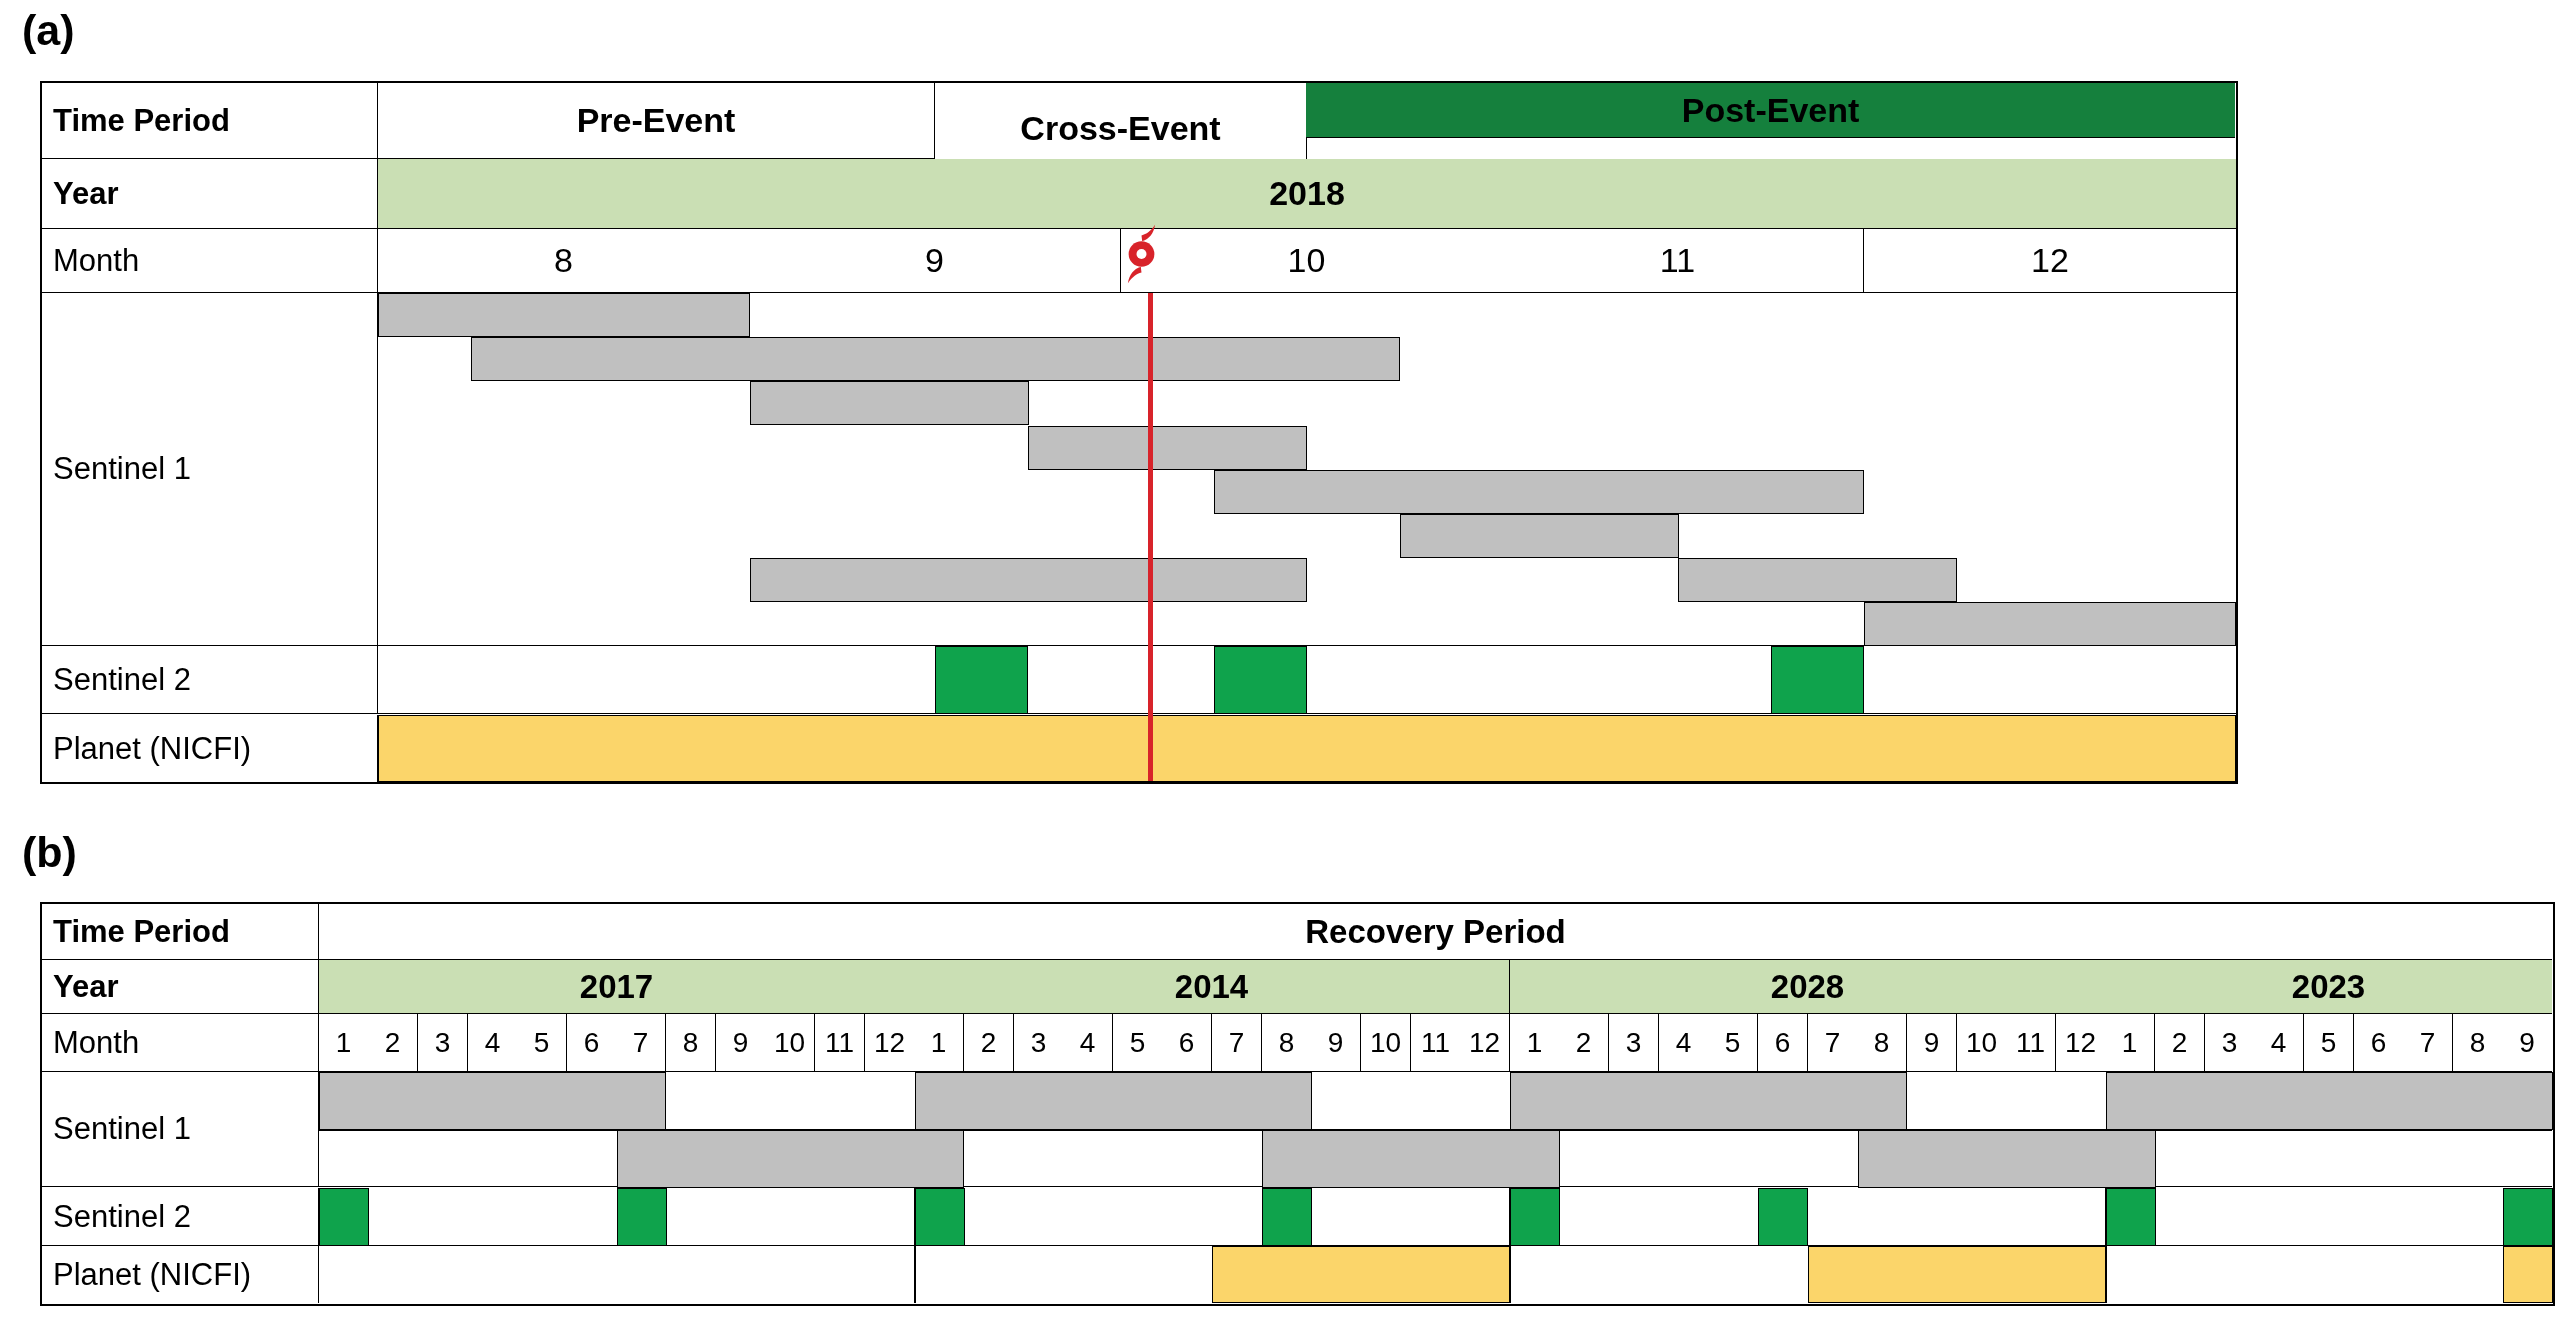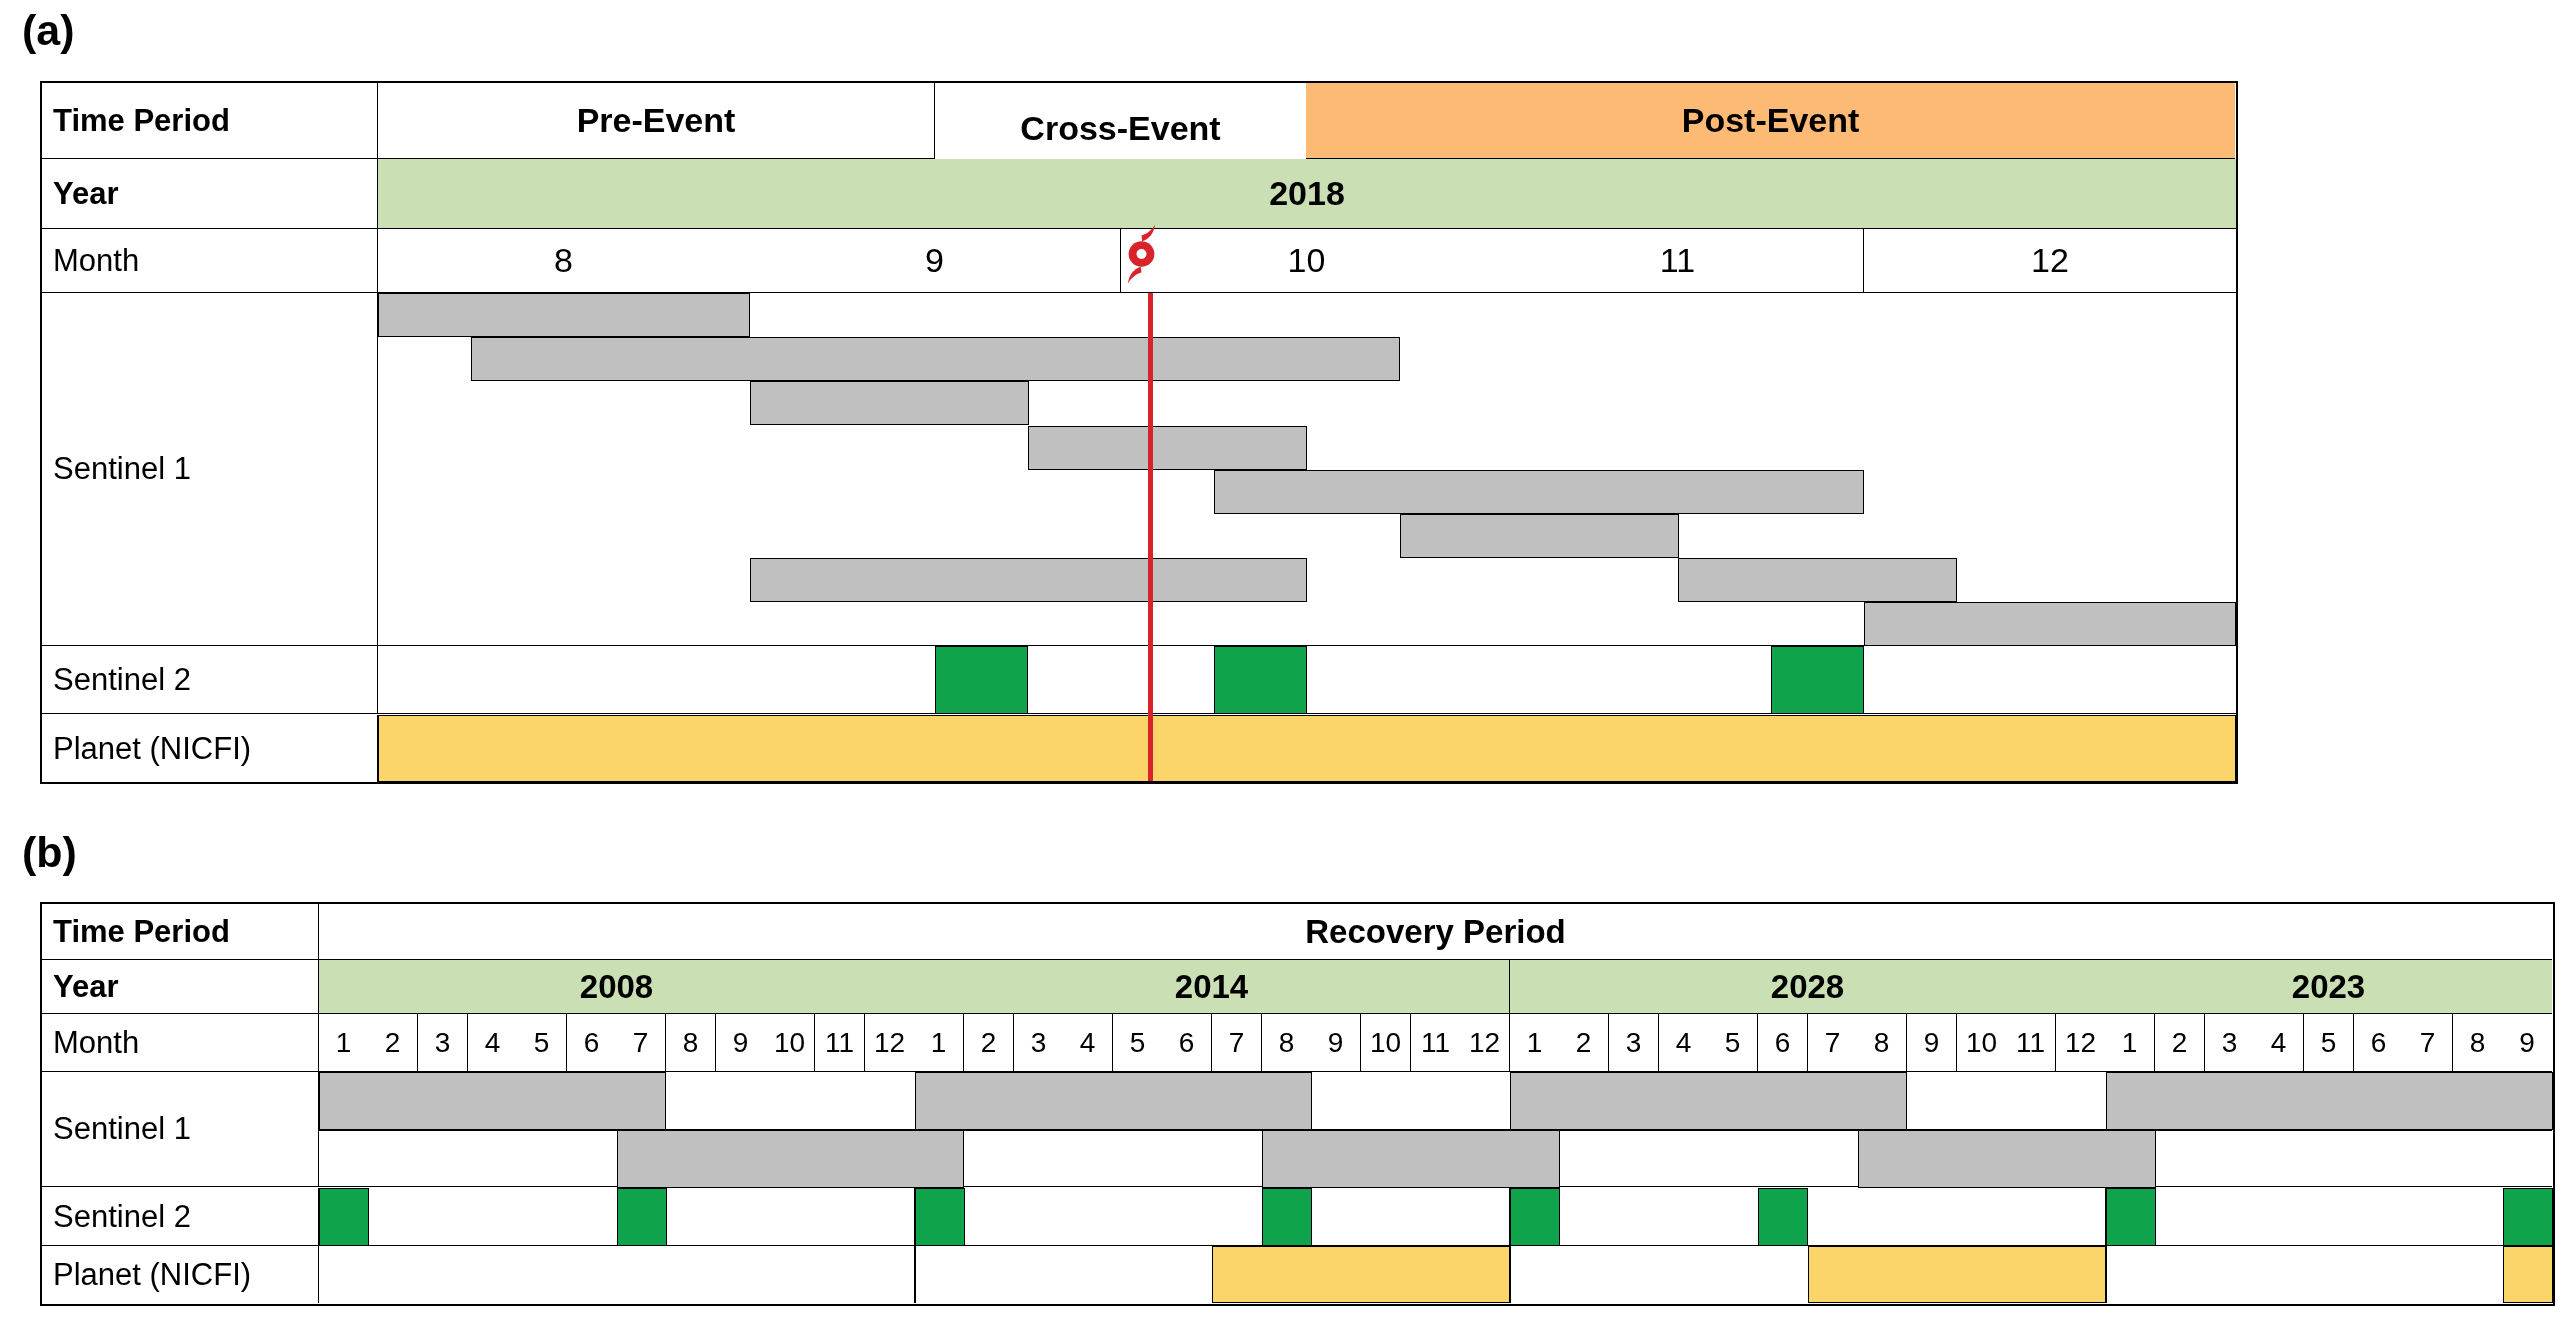--- a/index.html
+++ b/index.html
@@ -20,21 +20,21 @@
 </style>
 </head>
 <body>
 
 <div class="stage">
   <div class="panel-label" style="left:22px;top:9.3px;">(a)</div>
   <div id="panel-a-root" class="gtable" style="left: 40px; top: 81px; width: 2198px; height: 703px;">
       <div class="cell left-al bold" style="left: 0px; top: 0px; width: 336px; height: 76px; border-right: 1.5px solid rgb(0, 0, 0); border-bottom: 1.5px solid rgb(0, 0, 0); font-size: 31px;">Time Period</div>
       <div class="cell bold" style="left: 336px; top: 0px; width: 557px; height: 76px; border-right: 1.5px solid rgb(0, 0, 0); border-bottom: 1.5px solid rgb(0, 0, 0); font-size: 34px; background: rgb(255, 255, 255); text-align: right;">Pre-Event</div>
       <div class="cell bold" style="left: 893px; top: 0px; width: 372px; height: 92px; border-right: 1.5px solid rgb(0, 0, 0); border-bottom: 1.5px solid rgb(0, 0, 0); font-size: 34px; background: rgb(255, 255, 255);">Cross-Event</div>
-      <div class="cell bold" style="left: 1264px; top: 0px; width: 929px; height: 76px; border-right: none; border-bottom: 1.5px solid rgb(0, 0, 0); font-size: 34px; background: #fdba74;">Post-Event</div>
+      <div class="cell bold" style="left: 1264px; top: 0px; width: 929px; height: 55px; border-right: none; border-bottom: 1.5px solid rgb(0, 0, 0); font-size: 34px; background: #15803d;">Post-Event</div>
       <div class="cell left-al bold" style="left: 0px; top: 76px; width: 336px; height: 70px; border-right: 1.5px solid rgb(0, 0, 0); border-bottom: 1.5px solid rgb(0, 0, 0); font-size: 31px;">Year</div>
       <div class="cell bold" style="left: 336px; top: 76px; width: 1858px; height: 70px; border-right: none; border-bottom: 1.5px solid rgb(0, 0, 0); font-size: 34px; background: rgb(202, 223, 180);">2018</div>
       <div class="cell left-al" style="left: 0px; top: 146px; width: 336px; height: 64px; border-right: 1.5px solid rgb(0, 0, 0); border-bottom: 1.5px solid rgb(0, 0, 0); font-size: 31px;">Month</div>
       <div class="cell" style="left: 336px; top: 146px; width: 372px; height: 64px; border-right: 1.5px solid rgb(0, 0, 0); border-bottom: 1.5px solid rgb(0, 0, 0); font-size: 34px; background: rgb(255, 255, 255);">8</div>
       <div class="cell" style="left: 707px; top: 146px; width: 372px; height: 64px; border-right: 1.5px solid rgb(0, 0, 0); border-bottom: 1.5px solid rgb(0, 0, 0); font-size: 34px; background: rgb(255, 255, 255);">9</div>
       <div class="cell" style="left: 1079px; top: 146px; width: 372px; height: 64px; border-right: 1.5px solid rgb(0, 0, 0); border-bottom: 1.5px solid rgb(0, 0, 0); font-size: 34px; background: rgb(255, 255, 255);">10</div>
       <div class="cell" style="left: 1450px; top: 146px; width: 372px; height: 64px; border-right: 1.5px solid rgb(0, 0, 0); border-bottom: 1.5px solid rgb(0, 0, 0); font-size: 34px; background: rgb(255, 255, 255);">11</div>
       <div class="cell" style="left: 1822px; top: 146px; width: 372px; height: 64px; border-right: none; border-bottom: 1.5px solid rgb(0, 0, 0); font-size: 34px; background: rgb(255, 255, 255);">12</div>
       <div class="cell left-al" style="left: 0px; top: 210px; width: 336px; height: 353px; border-right: 1.5px solid rgb(0, 0, 0); border-bottom: 1.5px solid rgb(0, 0, 0); font-size: 31px;">Sentinel 1</div>
       <div class="canvas" style="left: 336px; top: 210px; width: 1858px; height: 353px; border-bottom: 1.5px solid rgb(0, 0, 0);">
@@ -65,21 +65,21 @@
           <circle cx="30" cy="42" r="18" fill="#D8232A"></circle>
           <circle cx="30" cy="42" r="7" fill="#ffffff"></circle>
         </svg></div>
     </div>
 
   <div class="panel-label" style="left:22px;top:831px;">(b)</div>
   <div id="panel-b-root" class="gtable" style="left: 40px; top: 902px; width: 2515px; height: 404px;">
       <div class="cell left-al bold" style="left: 0px; top: 0px; width: 277px; height: 56px; border-right: 1.5px solid rgb(0, 0, 0); border-bottom: 1.5px solid rgb(0, 0, 0); font-size: 31px;">Time Period</div>
       <div class="cell bold" style="left: 277px; top: 0px; width: 2233px; height: 56px; border-right: none; border-bottom: 1.5px solid rgb(0, 0, 0); font-size: 33px; background: rgb(255, 255, 255);">Recovery Period</div>
       <div class="cell left-al bold" style="left: 0px; top: 56px; width: 277px; height: 54px; border-right: 1.5px solid rgb(0, 0, 0); border-bottom: 1.5px solid rgb(0, 0, 0); font-size: 31px;">Year</div>
-      <div class="cell bold" style="left: 277px; top: 56px; width: 596px; height: 54px; border-right: 1.5px solid rgb(0, 0, 0); border-bottom: 1.5px solid rgb(0, 0, 0); font-size: 33px; background: rgb(202, 223, 180);">2008</div>
+      <div class="cell bold" style="left: 277px; top: 56px; width: 596px; height: 54px; border-right: 1.5px solid rgb(0, 0, 0); border-bottom: 1.5px solid rgb(0, 0, 0); font-size: 33px; background: rgb(202, 223, 180);">2017</div>
       <div class="cell bold" style="left: 872px; top: 56px; width: 596px; height: 54px; border-right: 1.5px solid rgb(0, 0, 0); border-bottom: 1.5px solid rgb(0, 0, 0); font-size: 33px; background: rgb(202, 223, 180);">2014</div>
       <div class="cell bold" style="left: 1468px; top: 56px; width: 596px; height: 54px; border-right: 1.5px solid rgb(0, 0, 0); border-bottom: 1.5px solid rgb(0, 0, 0); font-size: 33px; background: rgb(202, 223, 180);">2028</div>
       <div class="cell bold" style="left: 2063px; top: 56px; width: 447px; height: 54px; border-right: none; border-bottom: 1.5px solid rgb(0, 0, 0); font-size: 33px; background: rgb(202, 223, 180);">2023</div>
       <div class="cell left-al" style="left: 0px; top: 110px; width: 277px; height: 58px; border-right: 1.5px solid rgb(0, 0, 0); border-bottom: 1.5px solid rgb(0, 0, 0); font-size: 31px;">Month</div>
       <div class="cell" style="left: 277px; top: 110px; width: 50px; height: 58px; border-right: 1.5px solid rgb(0, 0, 0); border-bottom: 1.5px solid rgb(0, 0, 0); font-size: 28px; background: rgb(255, 255, 255);">1</div>
       <div class="cell" style="left: 326px; top: 110px; width: 50px; height: 58px; border-right: 1.5px solid rgb(0, 0, 0); border-bottom: 1.5px solid rgb(0, 0, 0); font-size: 28px; background: rgb(255, 255, 255);">2</div>
       <div class="cell" style="left: 376px; top: 110px; width: 50px; height: 58px; border-right: 1.5px solid rgb(0, 0, 0); border-bottom: 1.5px solid rgb(0, 0, 0); font-size: 28px; background: rgb(255, 255, 255);">3</div>
       <div class="cell" style="left: 426px; top: 110px; width: 50px; height: 58px; border-right: 1.5px solid rgb(0, 0, 0); border-bottom: 1.5px solid rgb(0, 0, 0); font-size: 28px; background: rgb(255, 255, 255);">4</div>
       <div class="cell" style="left: 475px; top: 110px; width: 50px; height: 58px; border-right: 1.5px solid rgb(0, 0, 0); border-bottom: 1.5px solid rgb(0, 0, 0); font-size: 28px; background: rgb(255, 255, 255);">5</div>
       <div class="cell" style="left: 525px; top: 110px; width: 50px; height: 58px; border-right: 1.5px solid rgb(0, 0, 0); border-bottom: 1.5px solid rgb(0, 0, 0); font-size: 28px; background: rgb(255, 255, 255);">6</div>

